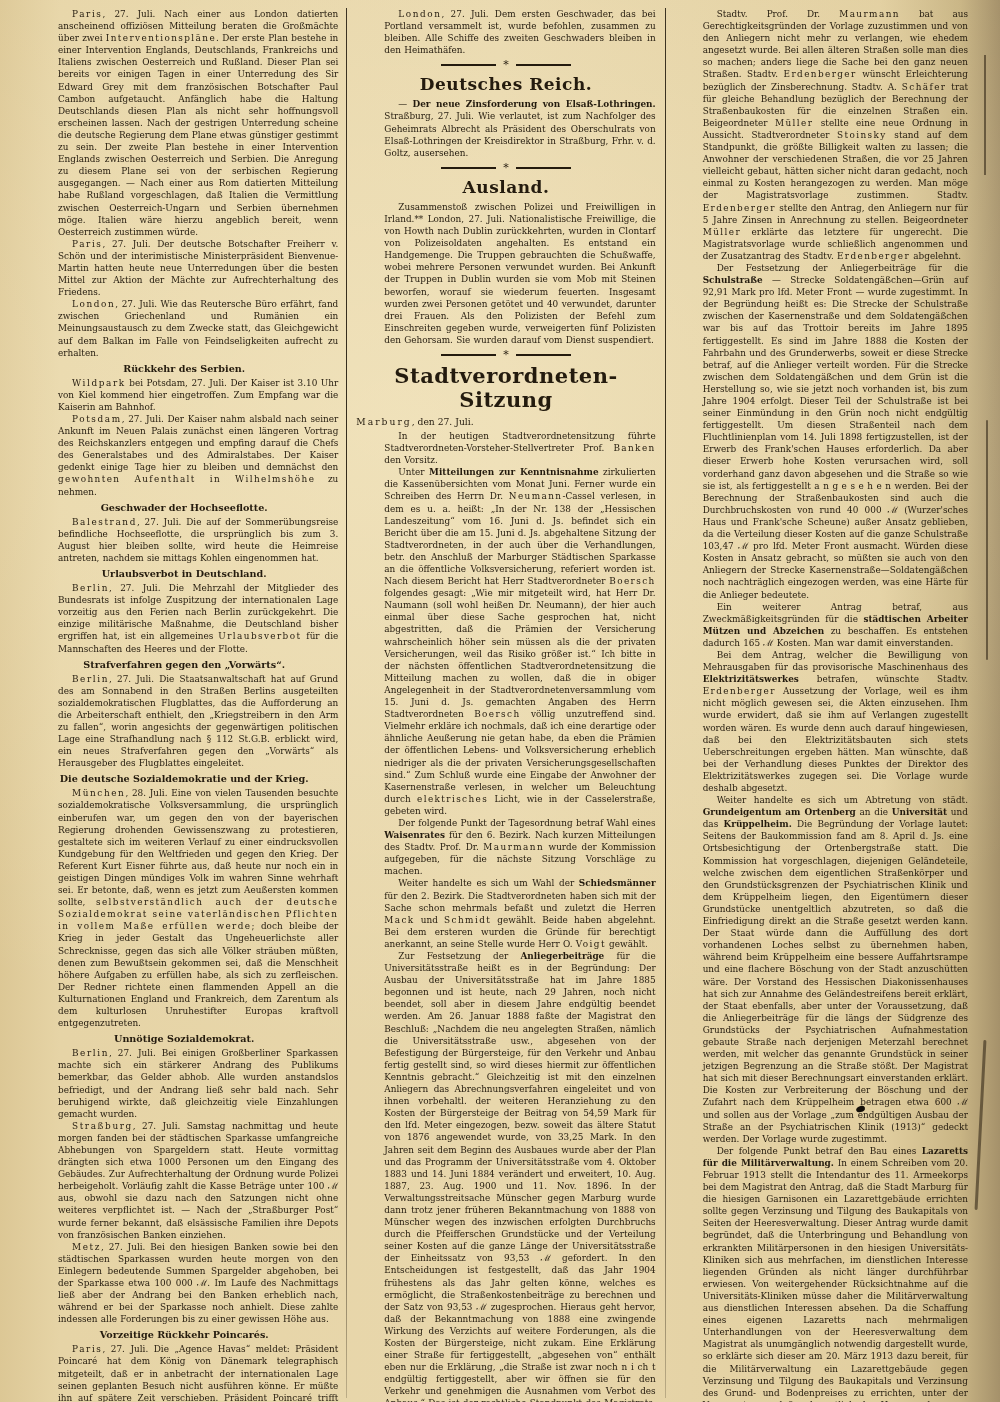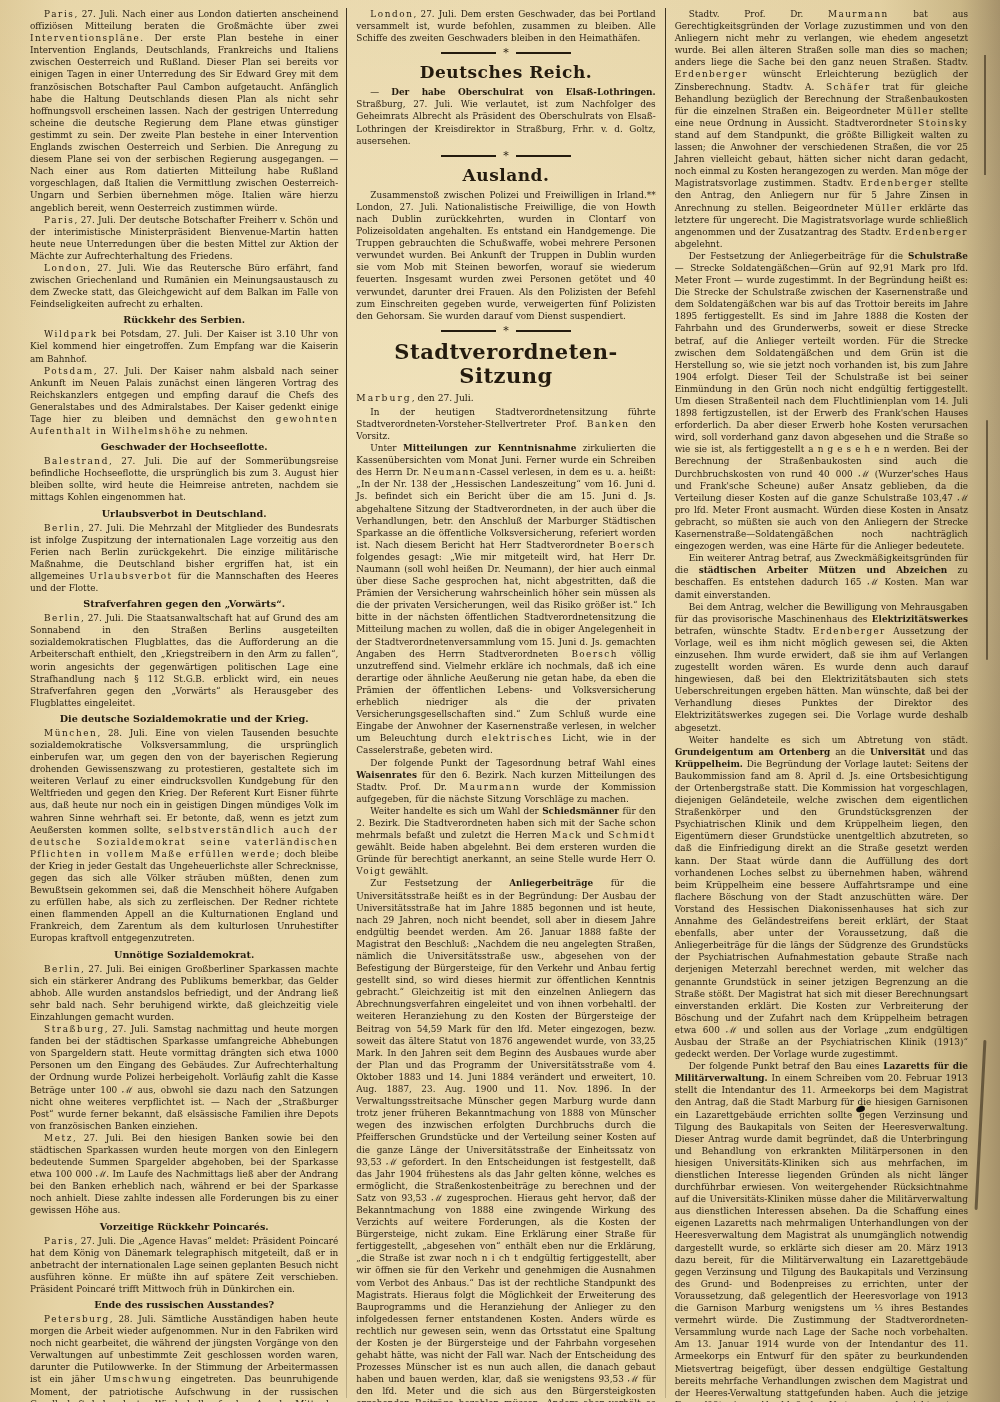--- a/index.html
+++ b/index.html
@@ -12,21 +12,21 @@
     font-family:"DejaVu Serif","Liberation Serif",serif;
     color:#241b0e;
   }
   .cols{position:absolute;top:8px;left:30px;width:942px;height:1390px;display:flex;}
   .col{box-sizing:border-box;}
   .col-1{width:317px;padding-right:8px;}
   .col-2{width:318px;padding:0 9px;}
   .col-3{width:307px;padding-left:9px;padding-right:4px;}
   .col-rule{width:1px;background:linear-gradient(#3c3322,#2c2414 70%,rgba(60,50,30,.25));}
   .blk{font-size:8.9px;line-height:12.1px;text-align:justify;text-indent:14px;
-       word-spacing:.4px;}
+       word-spacing:.4px;margin-left:28px;}
   .blk b{font-weight:bold;}
   .lead{letter-spacing:1.6px;}
   .sperr{letter-spacing:1.4px;}
   .headline{font-weight:bold;text-align:center;font-size:9.6px;line-height:13px;
             margin:3px 0 2px;text-indent:0;}
   .section-title{font-weight:bold;text-align:center;font-size:17px;line-height:20px;
                  margin:2px 0 4px;text-indent:0;letter-spacing:.5px;}
   .main-headline{font-weight:bold;text-align:center;font-size:21px;line-height:24px;
                  margin:4px 0 3px;text-indent:0;letter-spacing:.5px;}
   .dateline-right{text-align:left;font-size:9.2px;line-height:13px;margin:0 28px 2px 0;}
@@ -72,21 +72,21 @@
       </div>
     <div class="col-rule"></div>
     <div class="col col-2" id="col-1">
         <div class="blk"><span class="lead">London</span>, 27. Juli. Dem ersten Geschwader, das bei Portland versammelt ist, wurde befohlen, zusammen zu bleiben. Alle Schiffe des zweiten Geschwaders bleiben in den Heimathäfen.</div>
         <div class="star-divider">
           <span class="bar"></span>
           <span class="star">*</span>
           <span class="bar"></span>
         </div>
         <div class="section-title">Deutsches Reich.</div>
-        <div class="blk">— <b>Der habe Oberschulrat von Elsaß-Lothringen.</b> Straßburg, 27. Juli. Wie verlautet, ist zum Nachfolger des Geheimrats Albrecht als Präsident des Oberschulrats von Elsaß-Lothringen der Kreisdirektor in Straßburg, Frhr. v. d. Goltz, ausersehen.</div>
+        <div class="blk">— <b>Der neue Zinsforderung von Elsaß-Lothringen.</b> Straßburg, 27. Juli. Wie verlautet, ist zum Nachfolger des Geheimrats Albrecht als Präsident des Oberschulrats von Elsaß-Lothringen der Kreisdirektor in Straßburg, Frhr. v. d. Goltz, ausersehen.</div>
         <div class="star-divider">
           <span class="bar"></span>
           <span class="star">*</span>
           <span class="bar"></span>
         </div>
         <div class="section-title">Ausland.</div>
         <div class="blk"><b> </b>Zusammenstoß zwischen Polizei und Freiwilligen in Irland.** London, 27. Juli. Nationalistische Freiwillige, die von Howth nach Dublin zurückkehrten, wurden in Clontarf von Polizeisoldaten angehalten. Es entstand ein Handgemenge. Die Truppen gebrauchten die Schußwaffe, wobei mehrere Personen verwundet wurden. Bei Ankunft der Truppen in Dublin wurden sie vom Mob mit Steinen beworfen, worauf sie wiederum feuerten. Insgesamt wurden zwei Personen getötet und 40 verwundet, darunter drei Frauen. Als den Polizisten der Befehl zum Einschreiten gegeben wurde, verweigerten fünf Polizisten den Gehorsam. Sie wurden darauf vom Dienst suspendiert.</div>
         <div class="star-divider">
           <span class="bar"></span>
           <span class="star">*</span>

